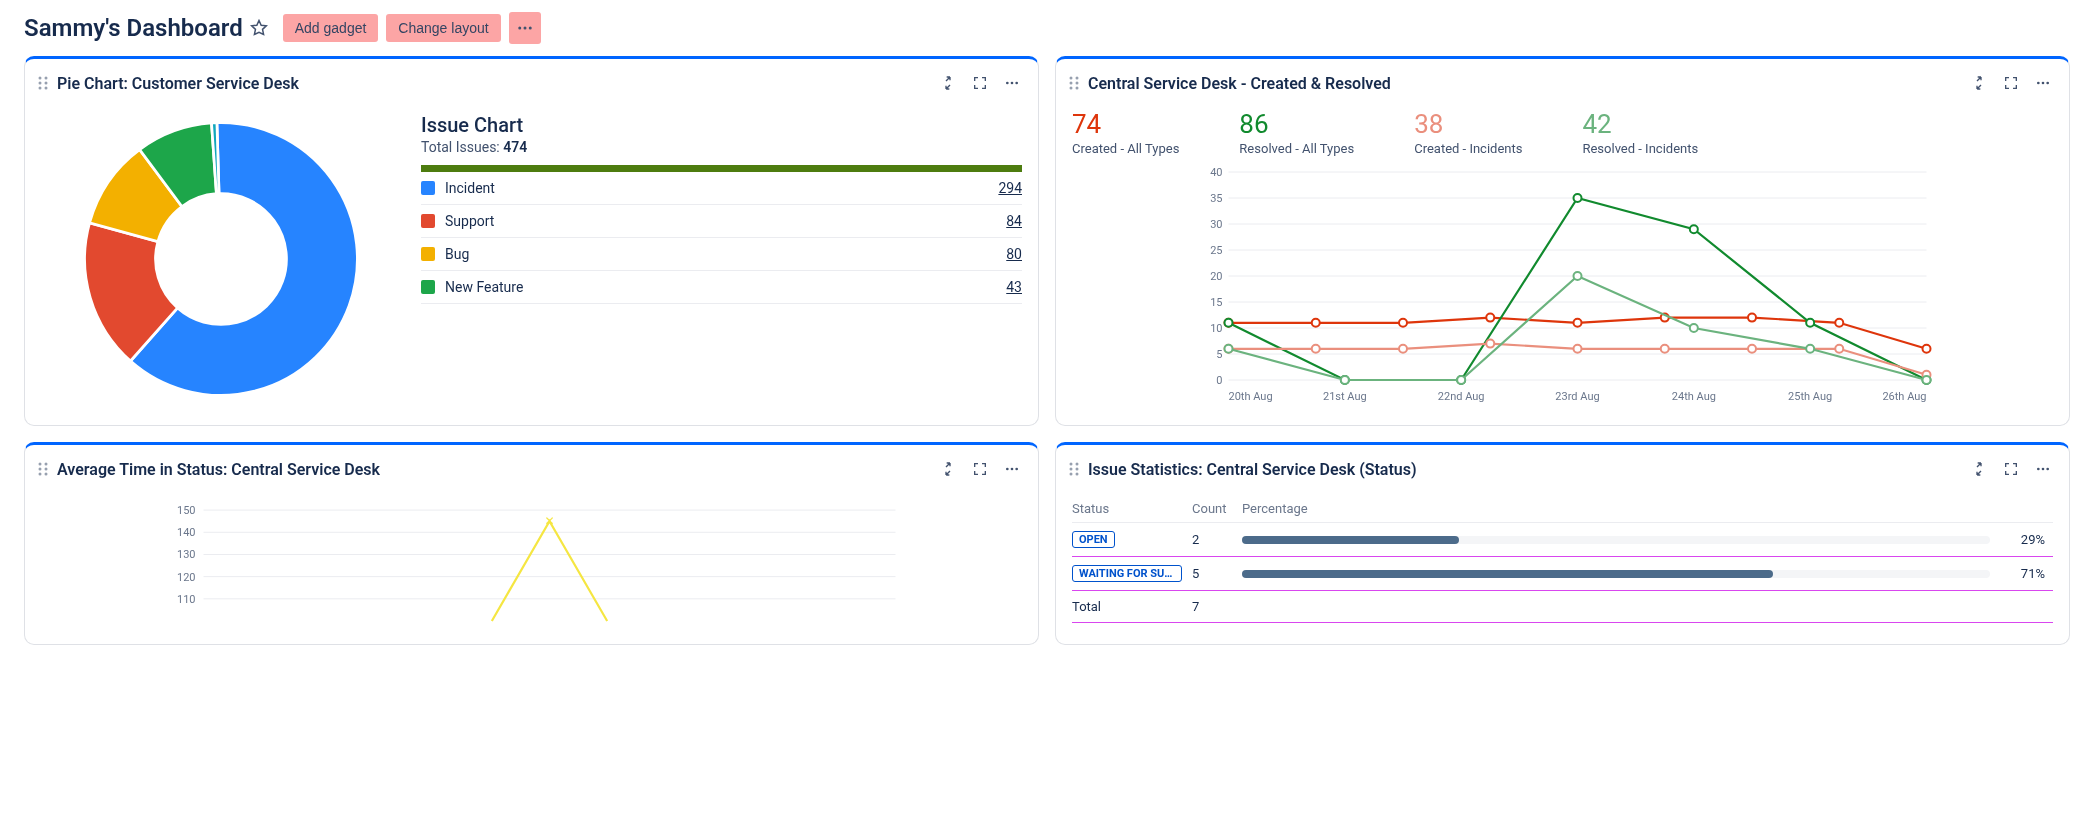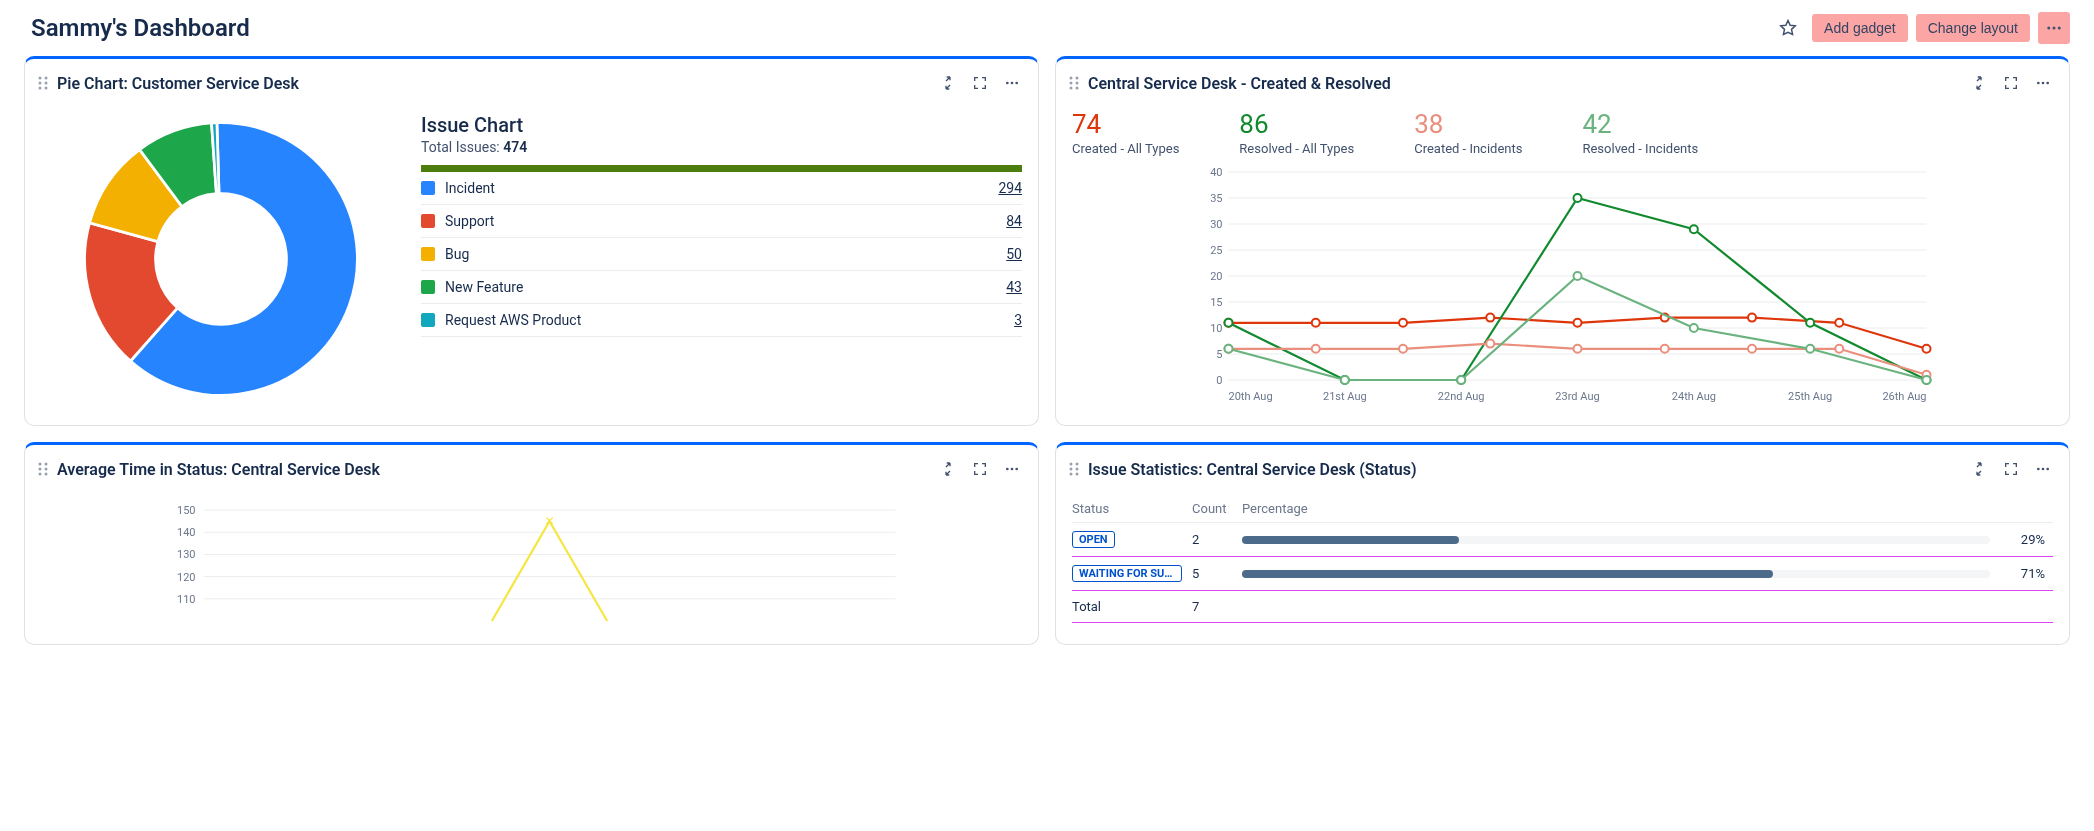--- a/index.html
+++ b/index.html
@@ -6,24 +6,23 @@
   body {
     margin: 0;
     font-family: -apple-system, BlinkMacSystemFont, "Segoe UI", Roboto, Helvetica, Arial, sans-serif;
     background: #fff;
     color: #172b4d;
     font-size: 14px;
   }
   .page { padding: 12px 24px 24px 24px; }
   .top {
     display: flex;
-    justify-content: space-between;
+    justify-content: flex-start;
     align-items: center;
     margin-bottom: 12px;
-    margin-left: 7px;
   }
   .page-title { font-size: 24px; font-weight: 600; color: #172b4d; }
   .top-right { display: flex; align-items: center; gap: 8px; }
   .btn {
     display: inline-flex; align-items: center; justify-content: center;
     background: #fca5a5; border: none; border-radius: 3px;
     padding: 6px 12px; font-size: 14px; color: #344563; cursor: pointer;
   }
   .icon-btn { width: 32px; height: 32px; padding: 0; }
   .icon-btn.plain { background: transparent; }
@@ -176,31 +175,26 @@
                   <span class="legend-val">294</span>
                 </div>
                 <div class="legend-row">
                   <span class="sw" style="background:#e2492f"></span>
                   <span>Support</span>
                   <span class="legend-val">84</span>
                 </div>
                 <div class="legend-row">
                   <span class="sw" style="background:#f3b000"></span>
                   <span>Bug</span>
-                  <span class="legend-val">50</span>
+                  <span class="legend-val">80</span>
                 </div>
                 <div class="legend-row">
                   <span class="sw" style="background:#1da64a"></span>
                   <span>New Feature</span>
                   <span class="legend-val">43</span>
-                </div>
-                <div class="legend-row">
-                  <span class="sw" style="background:#11a7bd"></span>
-                  <span>Request AWS Product</span>
-                  <span class="legend-val">3</span>
                 </div>
               </div>
           </div>
         </div>
       </div>
     </div>
 
     <div class="card">
       <div class="card-head">
         <span class="drag">

